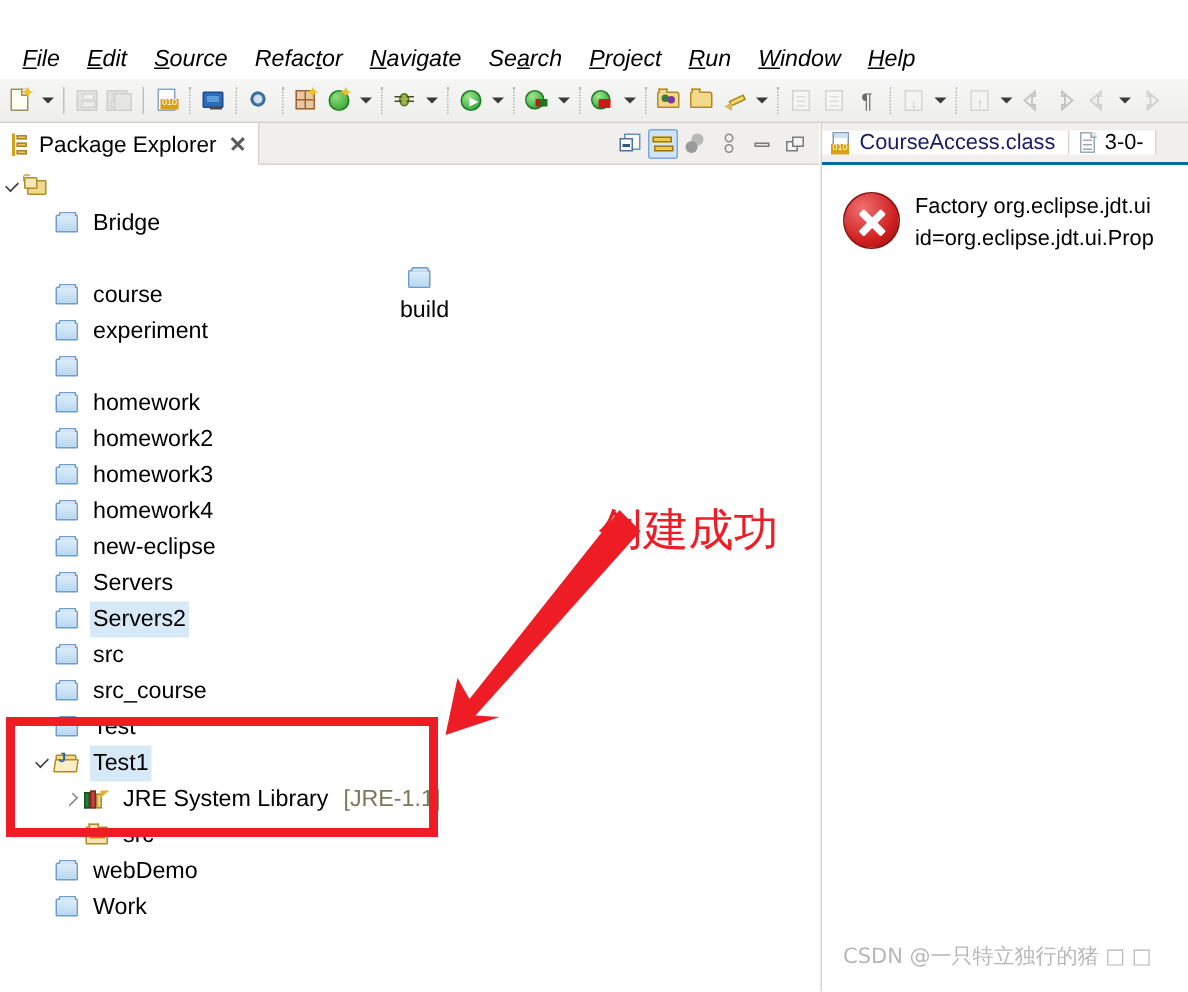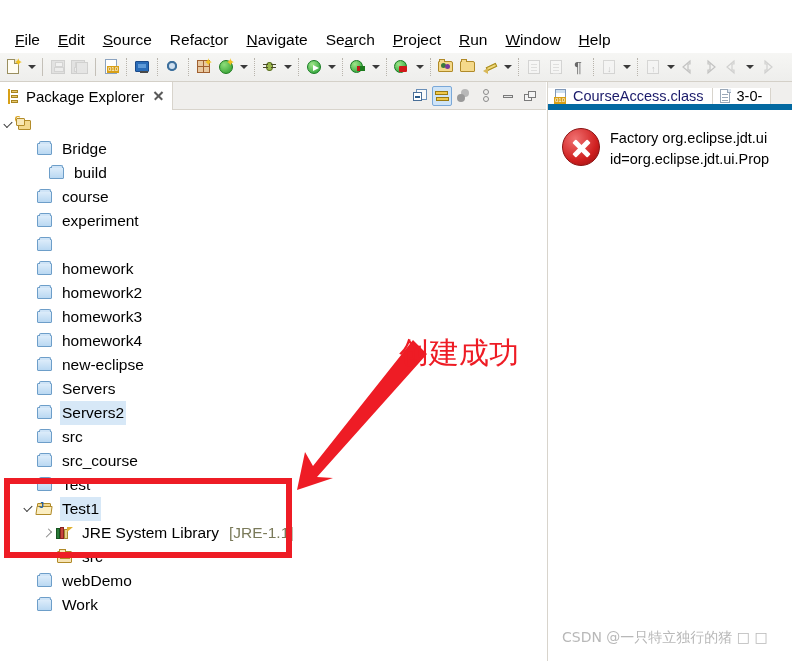--- a/index.html
+++ b/index.html
@@ -43,20 +43,21 @@
   .title-text {
     font-size: 15.5px; color: #000000; letter-spacing: -0.1px;
   }
 
   
   .menubar {
     position: absolute; left: 0; top: 27px; width: 792px; height: 26px;
     background: #ffffff;
     display: flex; align-items: center;
     padding-left: 6px;
+    font-style: italic;
   }
   .menu-item {
     font-size: 15.5px; color: #000000;
     padding: 0 9px;
     cursor: default;
     white-space: nowrap;
   }
   .menu-item .mn { text-decoration: underline; }
 
   
@@ -263,22 +264,22 @@
 
   
   .right-panel {
     position: absolute; left: 547px; top: 82px; width: 245px; height: 579px;
     background: #ffffff;
     border-left: 1px solid #d8d4cc;
   }
   .edit-tabbar {
     position: relative; height: 28px; width: 245px;
     background: #f0efed;
-    border-bottom: 6px solid #0369a1;
-    display: flex; align-items: flex-end;
+    border-bottom: 2px solid #0369a1;
+    display: flex; align-items: center;
     overflow: hidden;
   }
   .etab {
     display: flex; align-items: center;
     padding: 0 8px 0 6px;
     background: #ffffff;
     border-right: 1px solid #d8d4cc;
     white-space: nowrap;
   }
   .etab.active { background:#ffffff; }
@@ -607,21 +608,21 @@
         </div>
         <div class="trow" style="padding-left: 20px;">
           <span class="twist "></span>
           <span class="ticon">
             <div class="fld">
               <div class="top"></div>
             </div>
           </span>
           <span class="tlabel">Bridge</span>
         </div>
-        <div class="trow" style="padding-left: 32px;">
+        <div class="trow" style="padding-left: 20px; flex-direction: column;">
           <span class="twist "></span>
           <span class="ticon">
             <div class="fld">
               <div class="top"></div>
             </div>
           </span>
           <span class="tlabel">build</span>
         </div>
         <div class="trow" style="padding-left: 20px;">
           <span class="twist "></span>

